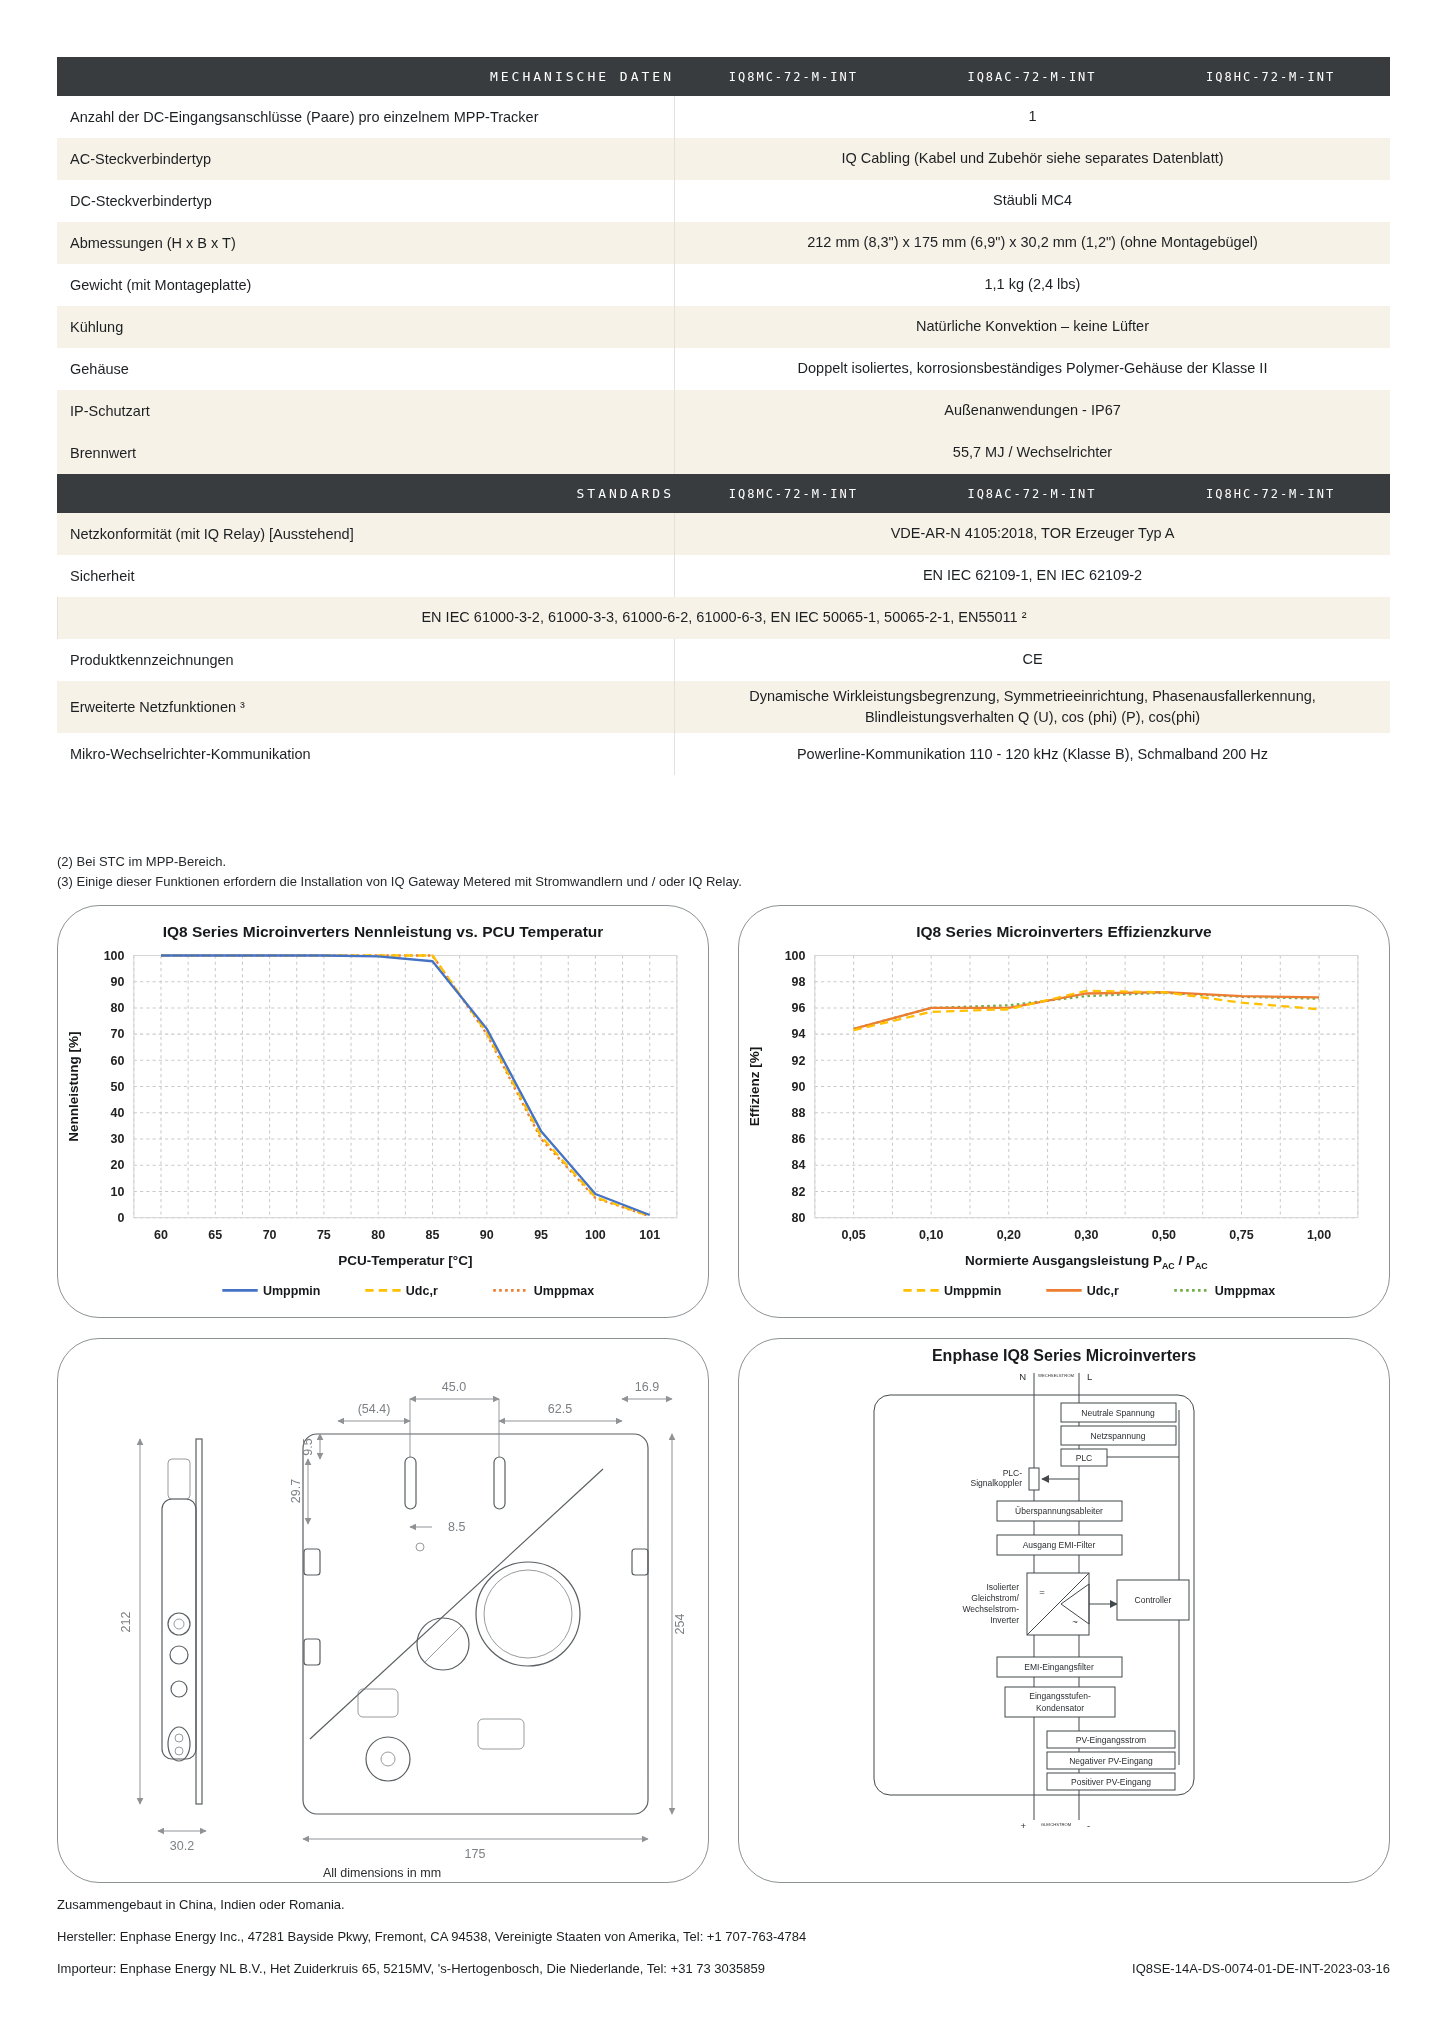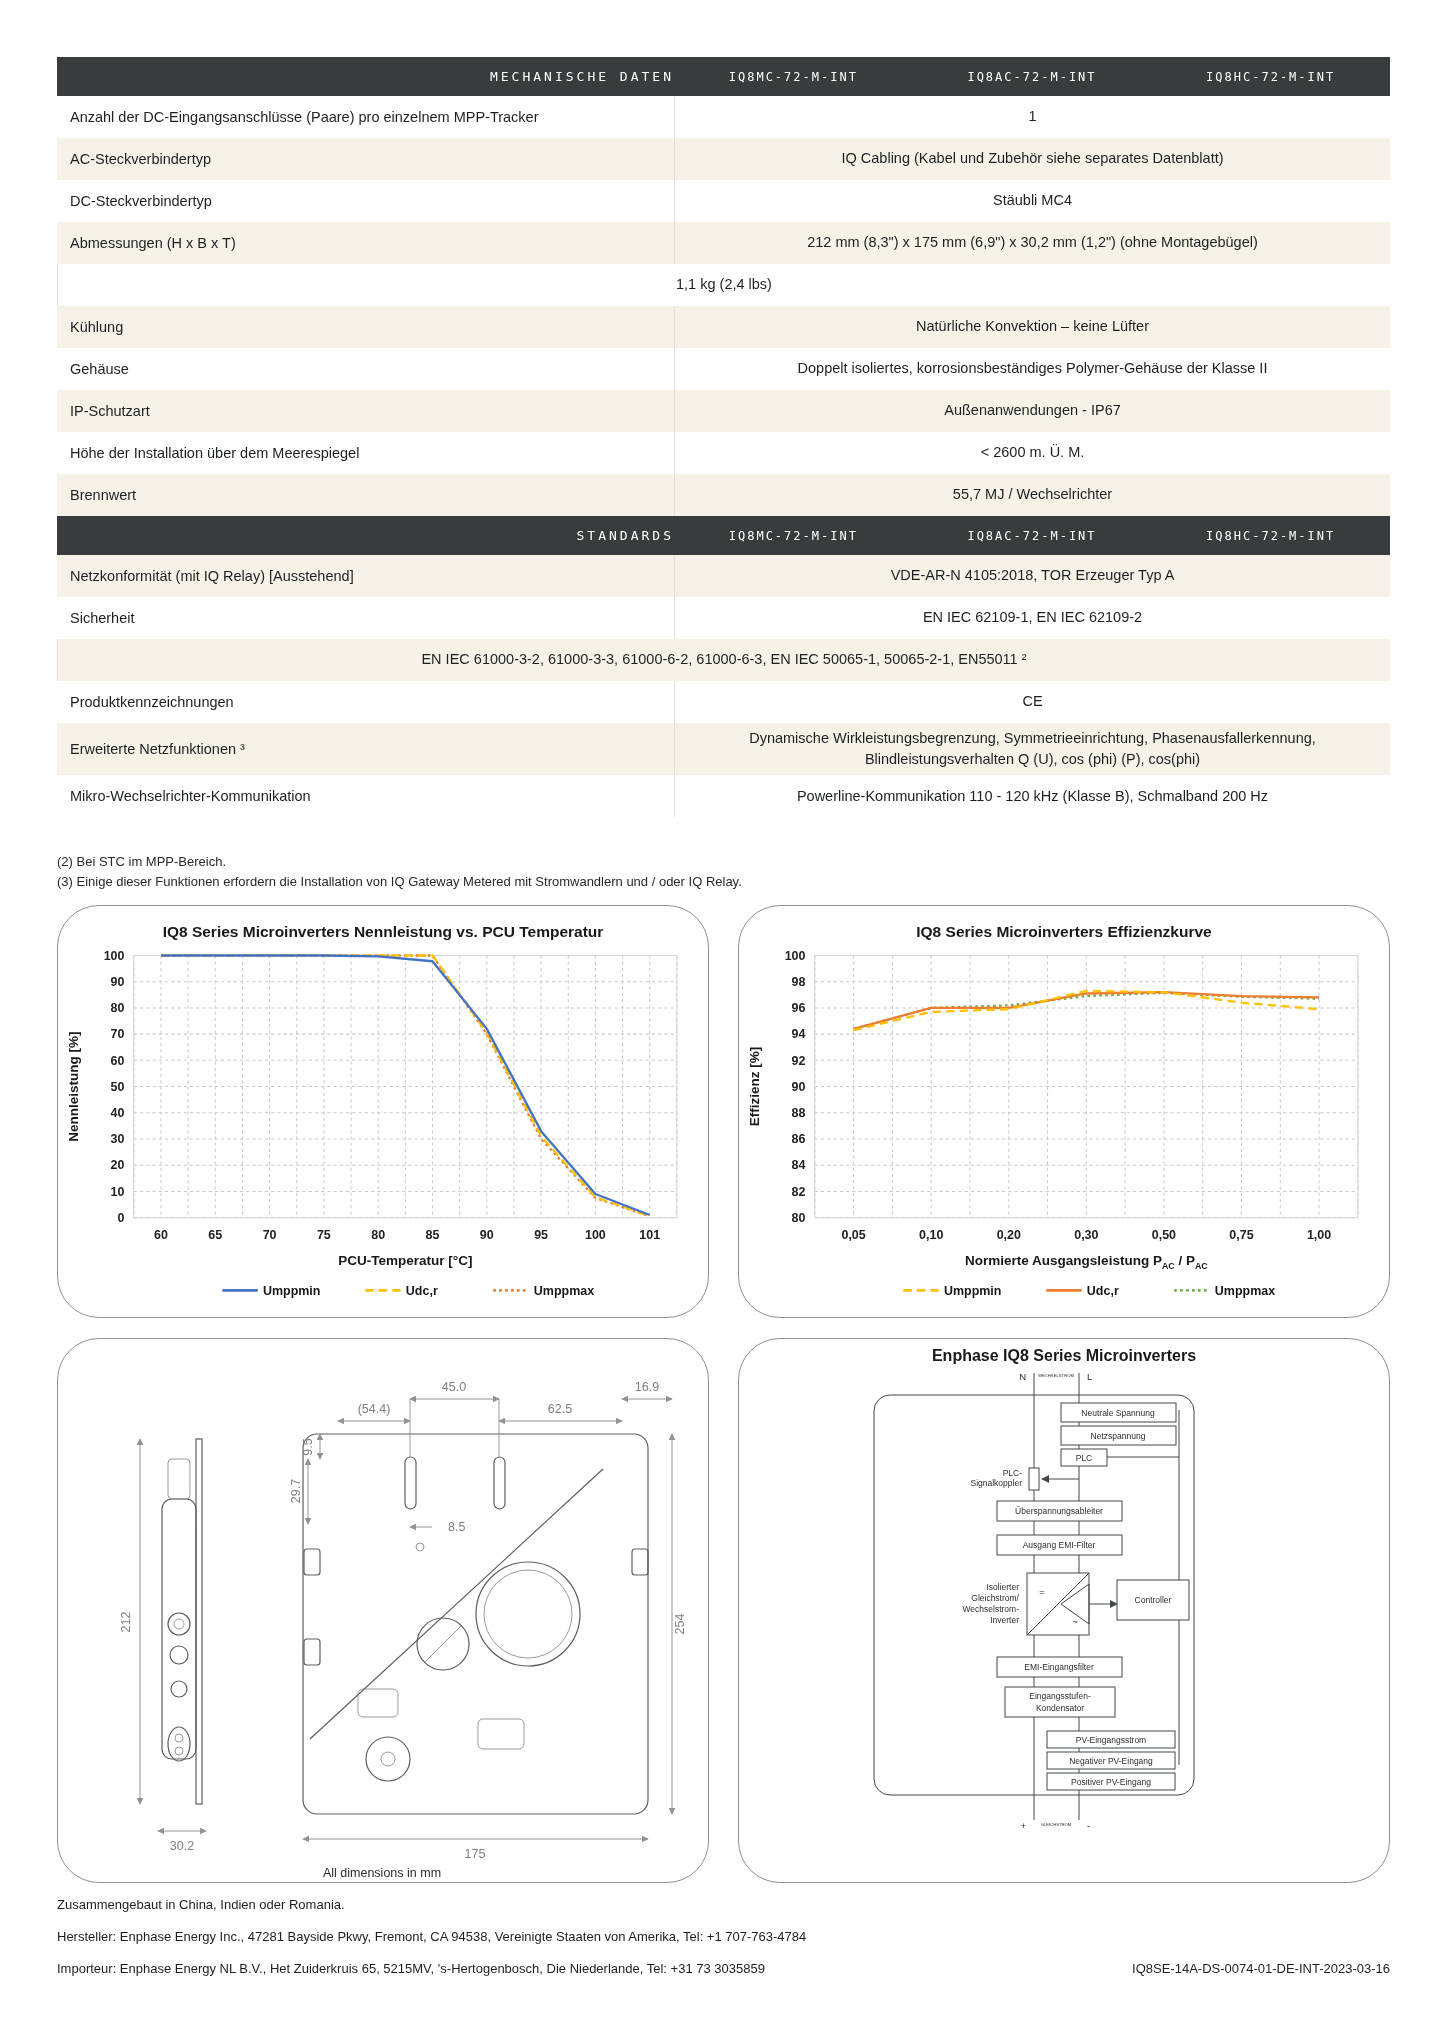--- a/index.html
+++ b/index.html
@@ -79,37 +79,34 @@
       </div>
       <div class="spec-row">
         <div class="spec-label">DC-Steckverbindertyp</div>
         <div class="spec-value">Stäubli MC4</div>
       </div>
       <div class="spec-row shaded">
         <div class="spec-label">Abmessungen (H x B x T)</div>
         <div class="spec-value">212 mm (8,3") x 175 mm (6,9") x 30,2 mm (1,2") (ohne Montagebügel)</div>
       </div>
       <div class="spec-row">
+        <div class="spec-label">Gewicht (mit Montageplatte)</div>
         <div class="spec-value">1,1 kg (2,4 lbs)</div>
       </div>
       <div class="spec-row shaded">
         <div class="spec-label">Kühlung</div>
         <div class="spec-value">Natürliche Konvektion – keine Lüfter</div>
       </div>
       <div class="spec-row">
         <div class="spec-label">Gehäuse</div>
         <div class="spec-value">Doppelt isoliertes, korrosionsbeständiges Polymer-Gehäuse der Klasse II</div>
       </div>
       <div class="spec-row shaded">
         <div class="spec-label">IP-Schutzart</div>
         <div class="spec-value">Außenanwendungen - IP67</div>
-      </div>
-      <div class="spec-row">
-        <div class="spec-label">Höhe der Installation über dem Meerespiegel</div>
-        <div class="spec-value">&lt; 2600 m. Ü. M.</div>
       </div>
       <div class="spec-row shaded">
         <div class="spec-label">Brennwert</div>
         <div class="spec-value">55,7 MJ / Wechselrichter</div>
       </div>
       <div class="spec-head">
         <div class="spec-head-title">STANDARDS</div>
         <div class="spec-cols">
           <div class="spec-col">IQ8MC-72-M-INT</div>
           <div class="spec-col">IQ8AC-72-M-INT</div>

